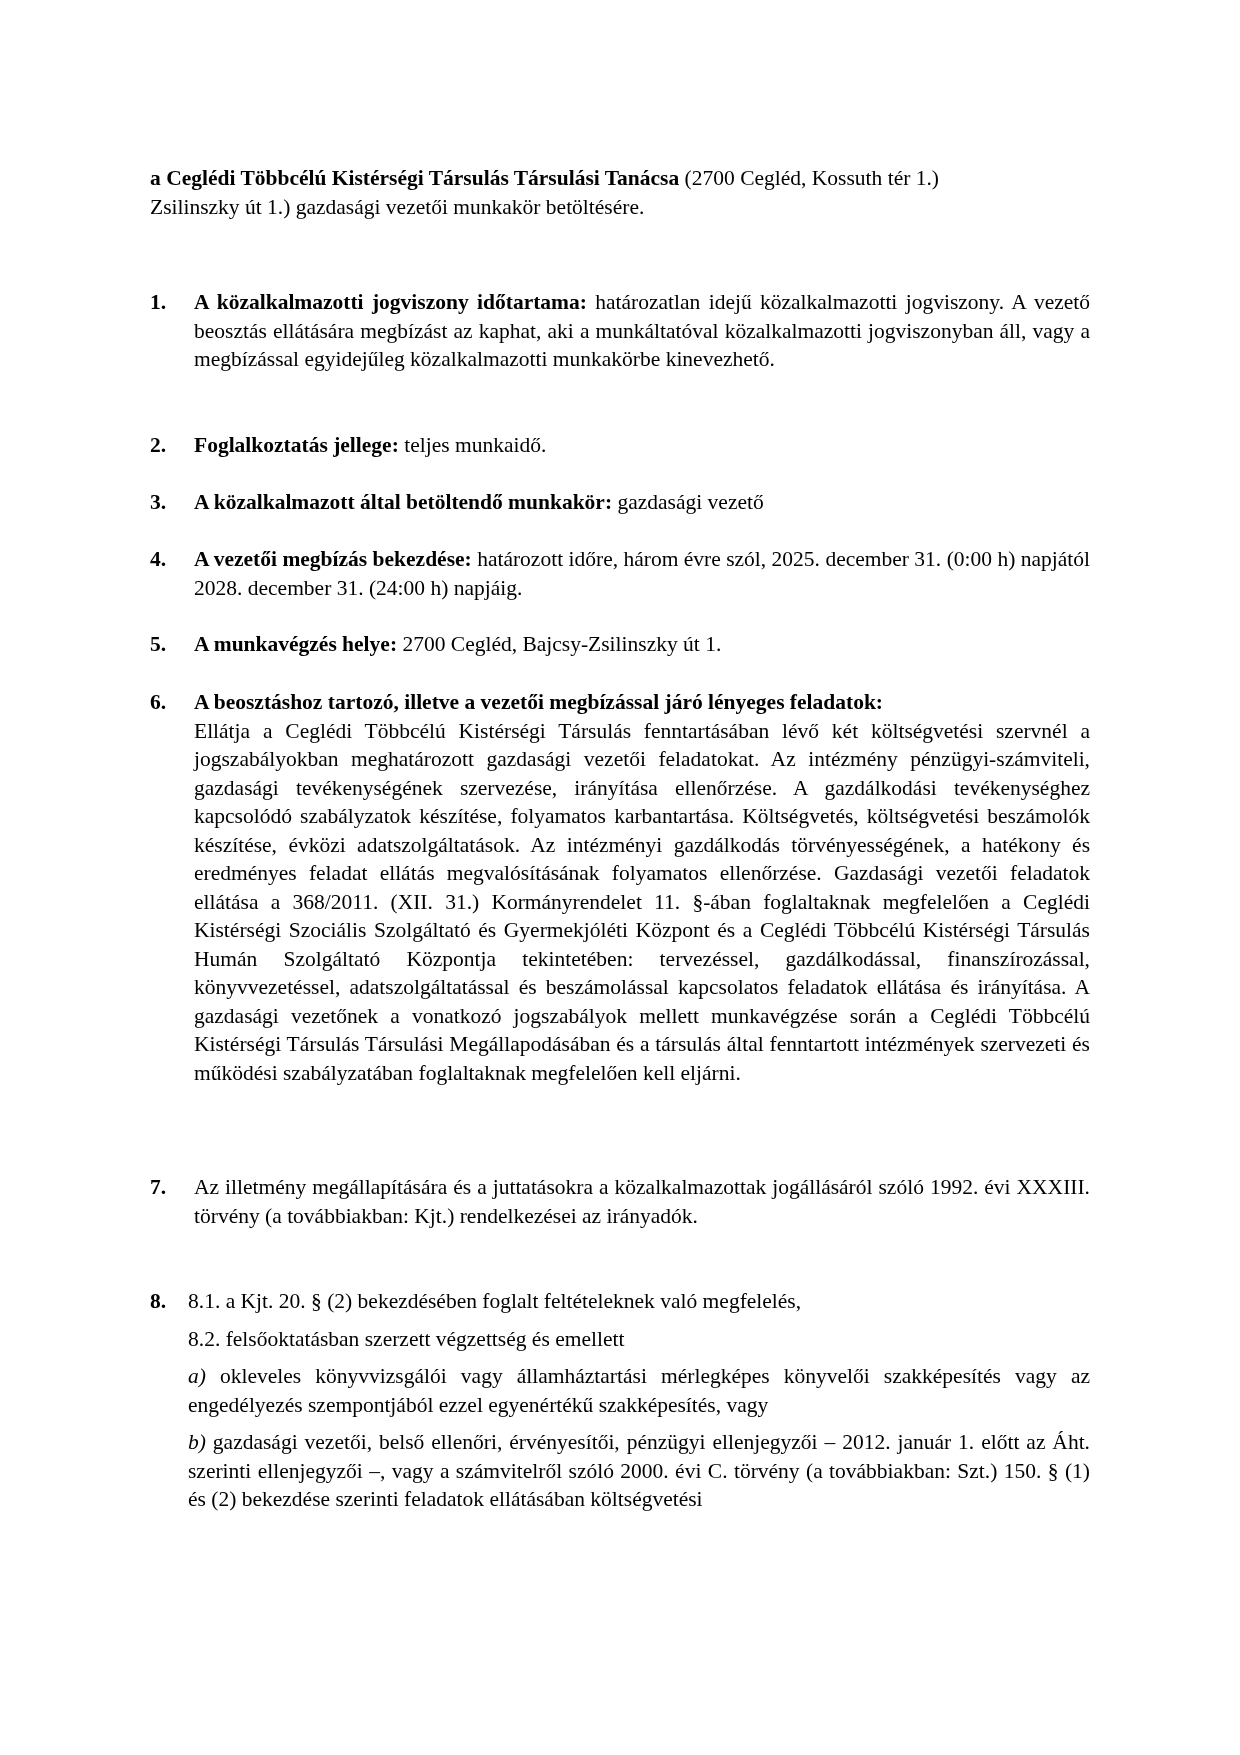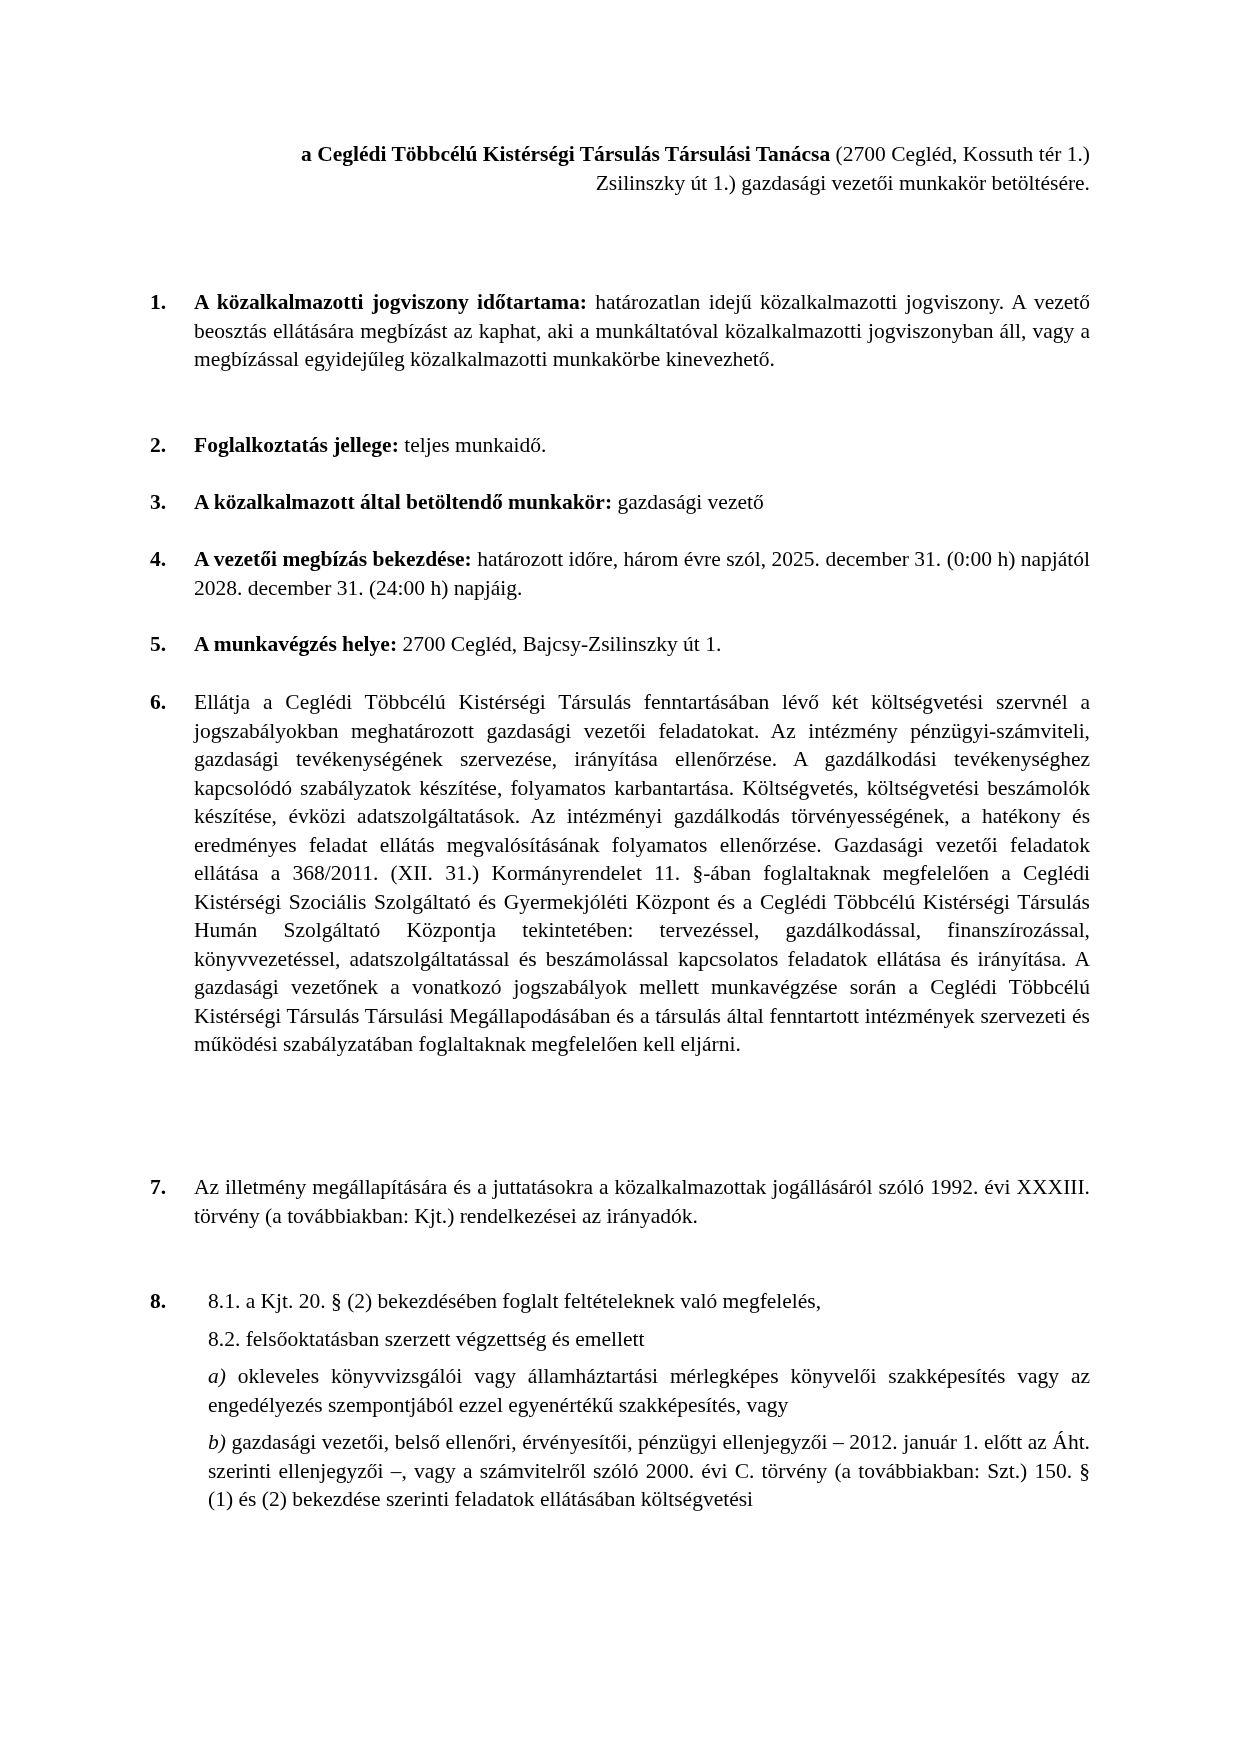--- a/index.html
+++ b/index.html
@@ -3,31 +3,31 @@
 <meta charset="utf-8">
 <style>
   html, body { margin: 0; padding: 0; background: #ffffff; }
   body { width: 1240px; height: 1755px; position: relative; overflow: hidden; }
   .page {
     position: absolute; left: 0; top: 0; width: 1240px; height: 1755px;
     font-family: "Liberation Serif", "DejaVu Serif", serif;
     color: #000; font-size: 21.5px; line-height: 28.5px;
   }
   .intro {
-    position: absolute; left: 150px; top: 140px; width: 940px;
-    text-align: right;
+    position: absolute; left: 150px; top: 164px; width: 940px;
+    text-align: left;
   }
   .intro p { margin: 0; }
   b { font-weight: bold; }
   .sec { position: absolute; left: 150px; width: 940px; }
   .sec .num { position: absolute; left: 0; top: 0; font-weight: bold; }
   .sec .body { margin-left: 44px; text-align: justify; text-align-last: left; }
   .sec .body.wide { }
   .sec p { margin: 0; }
-  .sub { margin-left: 58px; text-align: justify; text-align-last: left; }
+  .sub { margin-left: 38px; text-align: justify; text-align-last: left; }
   .sub p { margin: 0 0 9px 0; }
   i { font-style: italic; }
 </style>
 </head>
 <body>
 
 <div class="page">
 
   <div class="intro">
     <p><b>a Ceglédi Többcélú Kistérségi Társulás Társulási Tanácsa</b><span> (2700 Cegléd, Kossuth tér 1.)</span></p>
@@ -54,20 +54,21 @@
     <p class="body"><b>A vezetői megbízás bekezdése:</b><span> határozott időre, három évre szól, 2025. december 31. (0:00 h) napjától 2028. december 31. (24:00 h) napjáig.</span></p>
   </div>
 
   <div class="sec" style="top:630px;">
     <span class="num">5.</span>
     <p class="body"><b>A munkavégzés helye:</b><span> 2700 Cegléd, Bajcsy-Zsilinszky út 1.</span></p>
   </div>
 
   <div class="sec" style="top:688px;">
     <span class="num">6.</span>
+    <p class="body"><b>A beosztáshoz tartozó, illetve a vezetői megbízással járó lényeges feladatok:</b></p>
     <p class="body wide">Ellátja a Ceglédi Többcélú Kistérségi Társulás fenntartásában lévő két költségvetési szervnél a jogszabályokban meghatározott gazdasági vezetői feladatokat. Az intézmény pénzügyi-számviteli, gazdasági tevékenységének szervezése, irányítása ellenőrzése. A gazdálkodási tevékenységhez kapcsolódó szabályzatok készítése, folyamatos karbantartása. Költségvetés, költségvetési beszámolók készítése, évközi adatszolgáltatások. Az intézményi gazdálkodás törvényességének, a hatékony és eredményes feladat ellátás megvalósításának folyamatos ellenőrzése. Gazdasági vezetői feladatok ellátása a 368/2011. (XII. 31.) Kormányrendelet 11. §-ában foglaltaknak megfelelően a Ceglédi Kistérségi Szociális Szolgáltató és Gyermekjóléti Központ és a Ceglédi Többcélú Kistérségi Társulás Humán Szolgáltató Központja tekintetében: tervezéssel, gazdálkodással, finanszírozással, könyvvezetéssel, adatszolgáltatással és beszámolással kapcsolatos feladatok ellátása és irányítása. A gazdasági vezetőnek a vonatkozó jogszabályok mellett munkavégzése során a Ceglédi Többcélú Kistérségi Társulás Társulási Megállapodásában és a társulás által fenntartott intézmények szervezeti és működési szabályzatában foglaltaknak megfelelően kell eljárni.</p>
   </div>
 
   <div class="sec" style="top:1173px;">
     <span class="num">7.</span>
     <p class="body">Az illetmény megállapítására és a juttatásokra a közalkalmazottak jogállásáról szóló 1992. évi XXXIII. törvény (a továbbiakban: Kjt.) rendelkezései az irányadók.</p>
   </div>
 
   <div class="sec" style="top:1287px;">
     <span class="num">8.</span>

